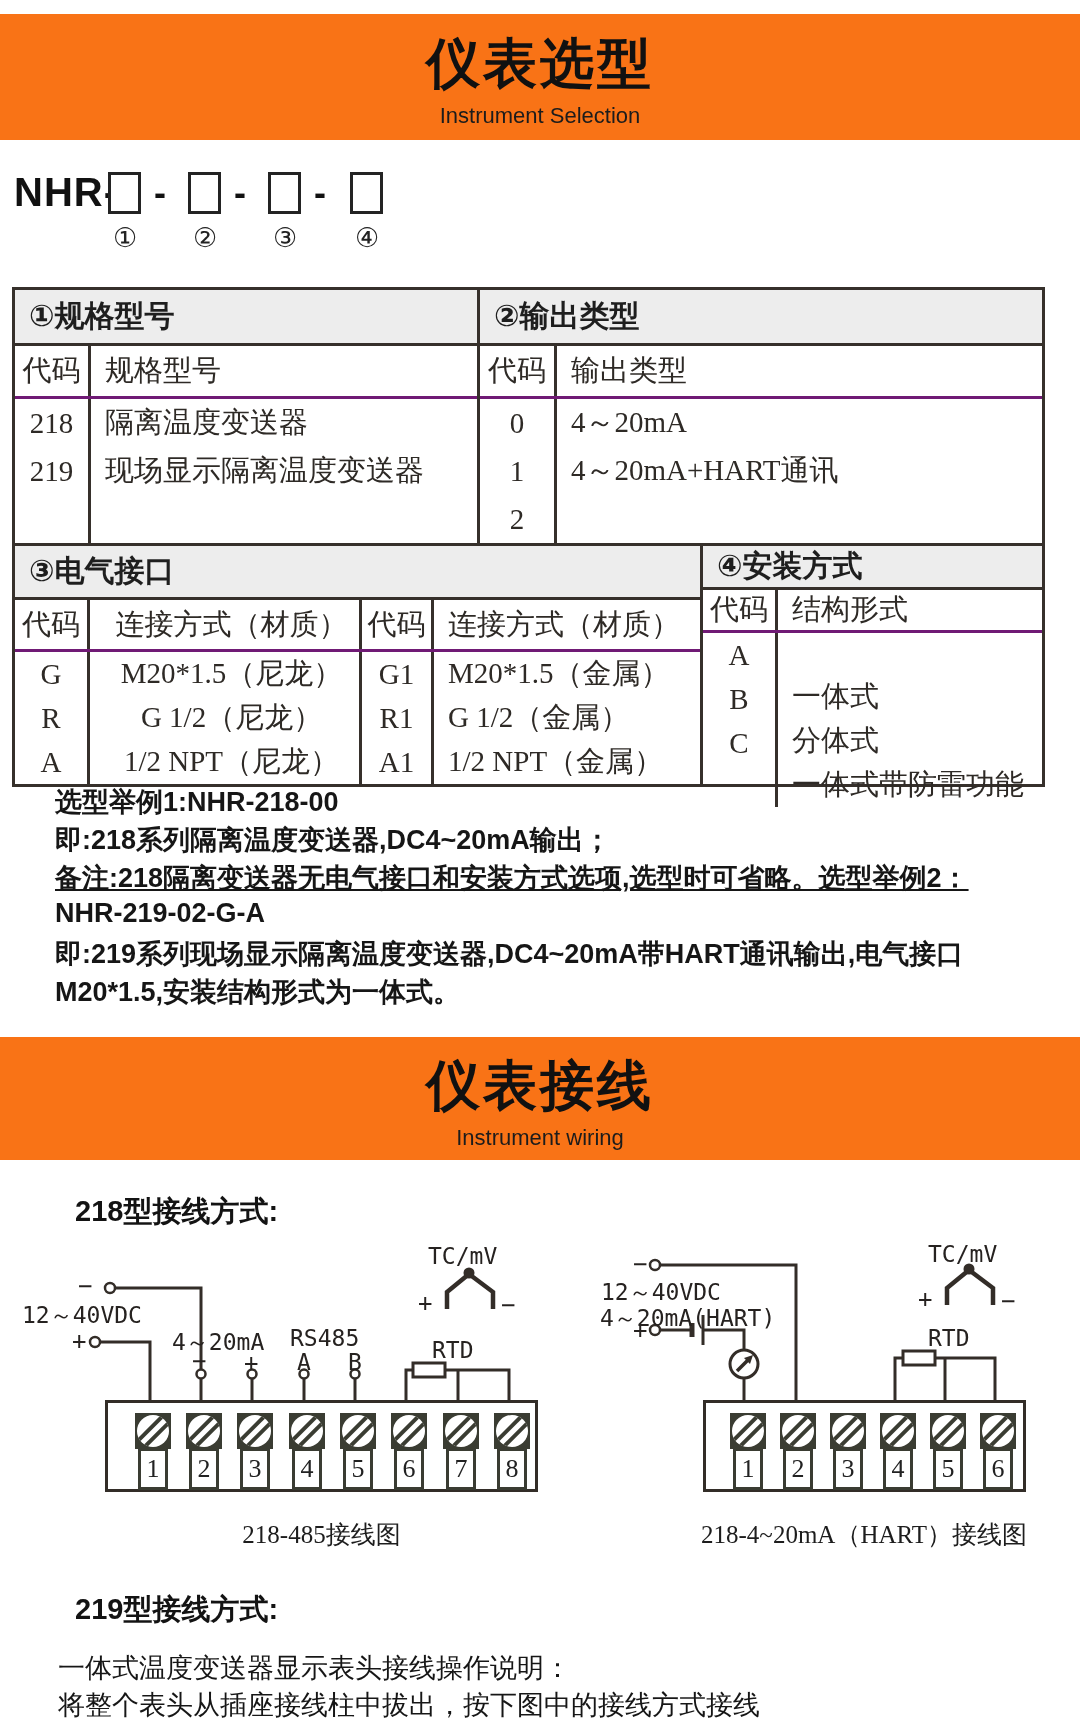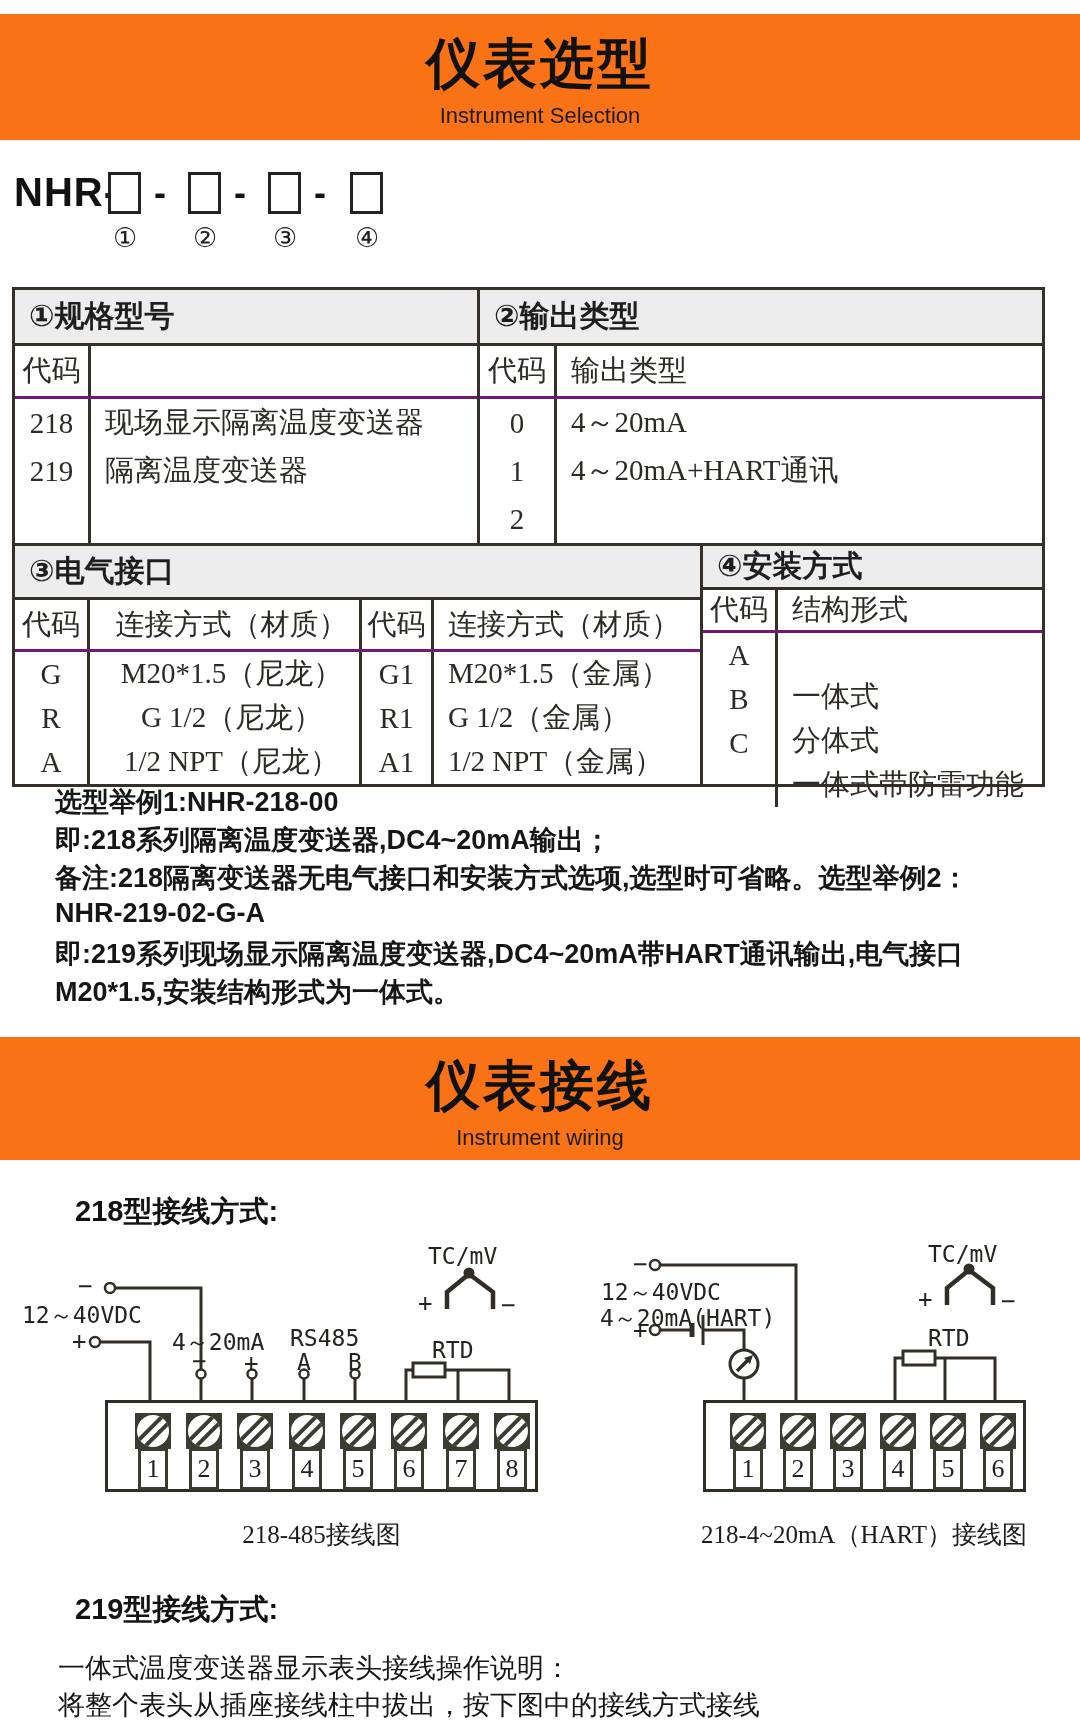--- a/index.html
+++ b/index.html
@@ -86,29 +86,30 @@
 <div class="circnum" style="left:270px;top:222px;">③</div>
 <div class="circnum" style="left:352px;top:222px;">④</div>
 
 <div class="seltable">
 
   <div class="sec sec-top">
     <div class="grp grp-r" style="width:465px;">
       <div class="trow-title">①规格型号</div>
       <div class="trow-head">
         <div class="hcell cde" style="width:76px;">代码</div>
+        <div class="hcell nme" style="flex:1;">规格型号</div>
       </div>
       <div class="tdata">
         <div class="dcol cde" style="width:76px;">
           <div class="dcell">218</div>
           <div class="dcell">219</div>
         </div>
         <div class="dcol nme" style="flex:1;">
+          <div class="dcell">隔离温度变送器</div>
           <div class="dcell">现场显示隔离温度变送器</div>
-          <div class="dcell">隔离温度变送器</div>
         </div>
       </div>
     </div>
     <div class="grp" style="flex:1;">
       <div class="trow-title">②输出类型</div>
       <div class="trow-head">
         <div class="hcell cde" style="width:77px;">代码</div>
         <div class="hcell nme" style="flex:1;">输出类型</div>
       </div>
       <div class="tdata">
@@ -174,21 +175,21 @@
           <div class="dcell">分体式</div>
           <div class="dcell">一体式带防雷功能</div>
         </div>
       </div>
     </div>
   </div>
 </div>
 
 <div class="exline" style="top:784px;">选型举例1:NHR-218-00</div>
 <div class="exline" style="top:822px;">即:218系列隔离温度变送器,DC4~20mA输出；</div>
-<div class="exline" style="top:860px;">备注:218隔离变送器无电气接口和安装方式选项,选型时可省略。选型举例2：</div>
+<div class="exline" style="top:860px;text-decoration:underline;">备注:218隔离变送器无电气接口和安装方式选项,选型时可省略。选型举例2：</div>
 <div class="exline" style="top:898px;">NHR-219-02-G-A</div>
 <div class="exline" style="top:936px;">即:219系列现场显示隔离温度变送器,DC4~20mA带HART通讯输出,电气接口</div>
 <div class="exline" style="top:974px;">M20*1.5,安装结构形式为一体式。</div>
 
 <div class="titlebar" style="top:1037px;height:123px;">
   <div class="zh" style="padding-top:13px;">仪表接线</div>
   <div class="en">Instrument wiring</div>
 </div>
 
 <div class="wheading" style="left:75px;top:1192px;">218型接线方式:</div>

